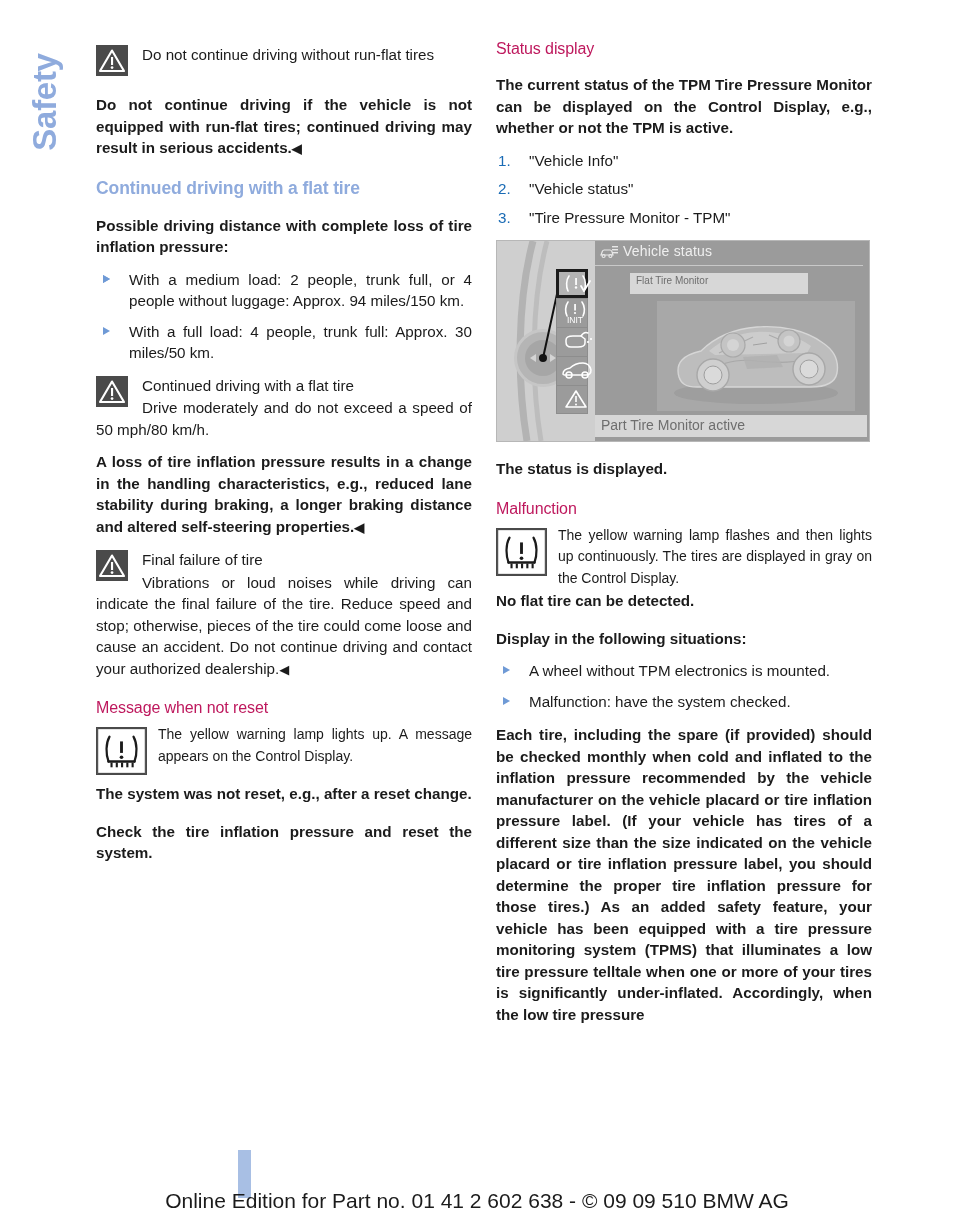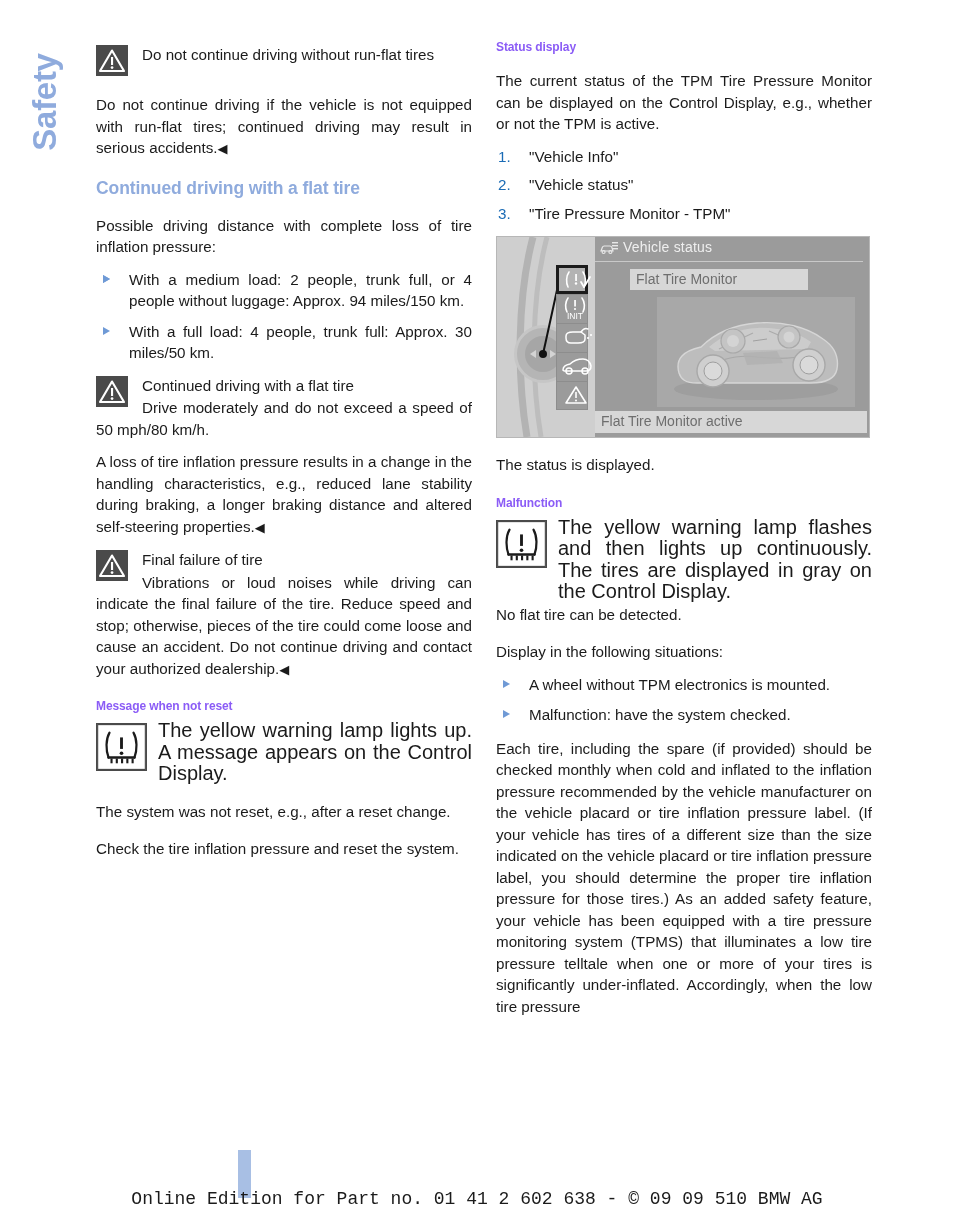--- a/index.html
+++ b/index.html
@@ -53,26 +53,27 @@
 
   p, li, div.txt {
     font-size: 15.2px;
     line-height: 21.5px;
   }
 
   .para {
     margin: 16px 0 11px 0;
     text-align: justify;
     text-justify: inter-word;
+    font-weight: bold;
   }
 
   h2.heading-strong {
-    font-size: 12px;
-    font-weight: bold;
-    color: #8b5cf6;
+    font-size: 16px;
+    font-weight: normal;
+    color: #be185d;
     margin: 0 0 7px 0;
     letter-spacing: -0.1px;
   }
   h3.heading-light {
     font-size: 17.5px;
     font-weight: bold;
     color: #8fabdd;
     margin: 18px 0 7px 0;
     letter-spacing: -0.1px;
   }
@@ -123,21 +124,21 @@
   .tpms-icon {
     width: 51px;
     height: 48px;
     border: 1px solid #4a4a4a;
     background: #fff;
     display: block;
     box-sizing: border-box;
   }
   .tpms-text {
     margin: 0 0 0 62px;
-    font-size: 20px;
+    font-size: 14px;
     line-height: 21.5px;
     text-align: justify;
   }
 
   
   ul.bullets {
     list-style: none;
     margin: 0 0 11px 0;
     padding: 0;
   }
@@ -230,21 +231,21 @@
   }
   .cd-selbar {
     position: absolute;
     left: 133px; top: 32px;
     width: 178px; height: 21px;
     background: #d7d7d7;
   }
   .cd-selbar span {
     position: absolute;
     left: 6px; top: 2px;
-    font-size: 14px;
+    font-size: 10px;
     color: #6e6e6e;
   }
   .cd-statusbar {
     position: absolute;
     left: 98px; bottom: 4px; right: 2px;
     height: 22px;
     background: #d7d7d7;
   }
   .cd-statusbar span {
     position: absolute;
@@ -310,23 +311,22 @@
     position: absolute;
     left: 238px; top: 1150px;
     width: 13px; height: 48px;
     background: #a8bfe4;
   }
   .footer-edition {
     position: absolute;
     left: 0; top: 1189px;
     width: 954px;
     text-align: center;
-    font-size: 18px;
+    font-size: 21px;
     color: #1b1b1b;
-    font-family: Liberation Mono, monospace;
   }
 </style>
 </head>
 <body>
 
 <div class="page">
 
   <div class="chapter-tab">
     <div class="vtext">Safety</div>
   </div>
@@ -517,21 +517,21 @@
         <div class="cd-iconcell">
           <svg width="38" height="27" viewBox="0 0 38 27" style="position:absolute;left:0;top:0;">
             <path d="M19 5 L29 21 L9 21 Z" fill="none" stroke="#ffffff" stroke-width="1.6" stroke-linejoin="round"></path>
             <rect x="18.2" y="10" width="1.6" height="6" fill="#ffffff"></rect>
             <circle cx="19" cy="18.4" r="1" fill="#ffffff"></circle>
           </svg>
         </div>
       </div>
 
       <div class="cd-statusbar">
-        <span>Flat Tire Monitor active</span>
+        <span>Part Tire Monitor active</span>
       </div>
     </div>
 
     <p class="para">The status is displayed.</p>
 
     <h2 class="heading-strong" style="margin-top:20px;">Malfunction</h2>
 
     <div class="tpms-block" style="margin-bottom:0;">
       <span class="ti">
         <svg class="tpms-icon" viewBox="0 0 51 48" xmlns="http://www.w3.org/2000/svg">

